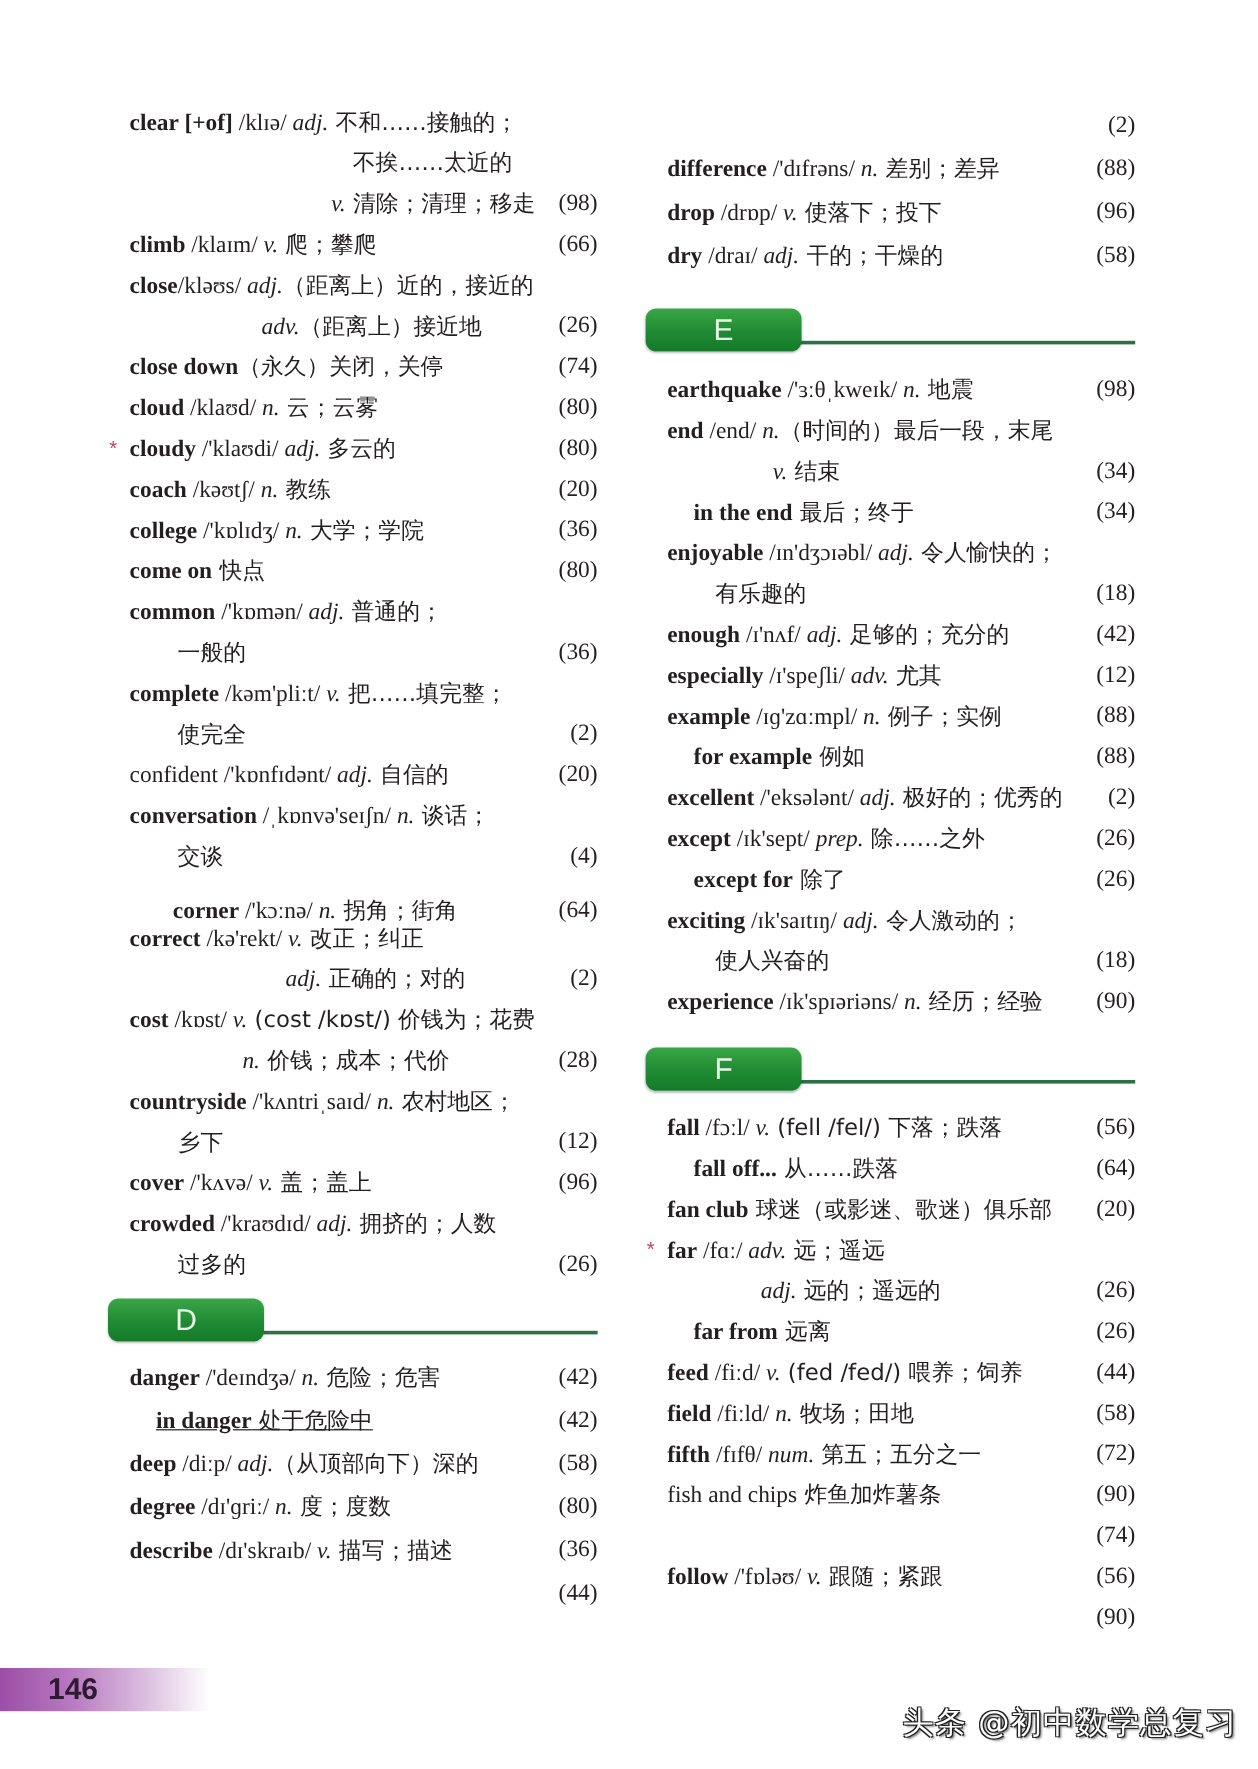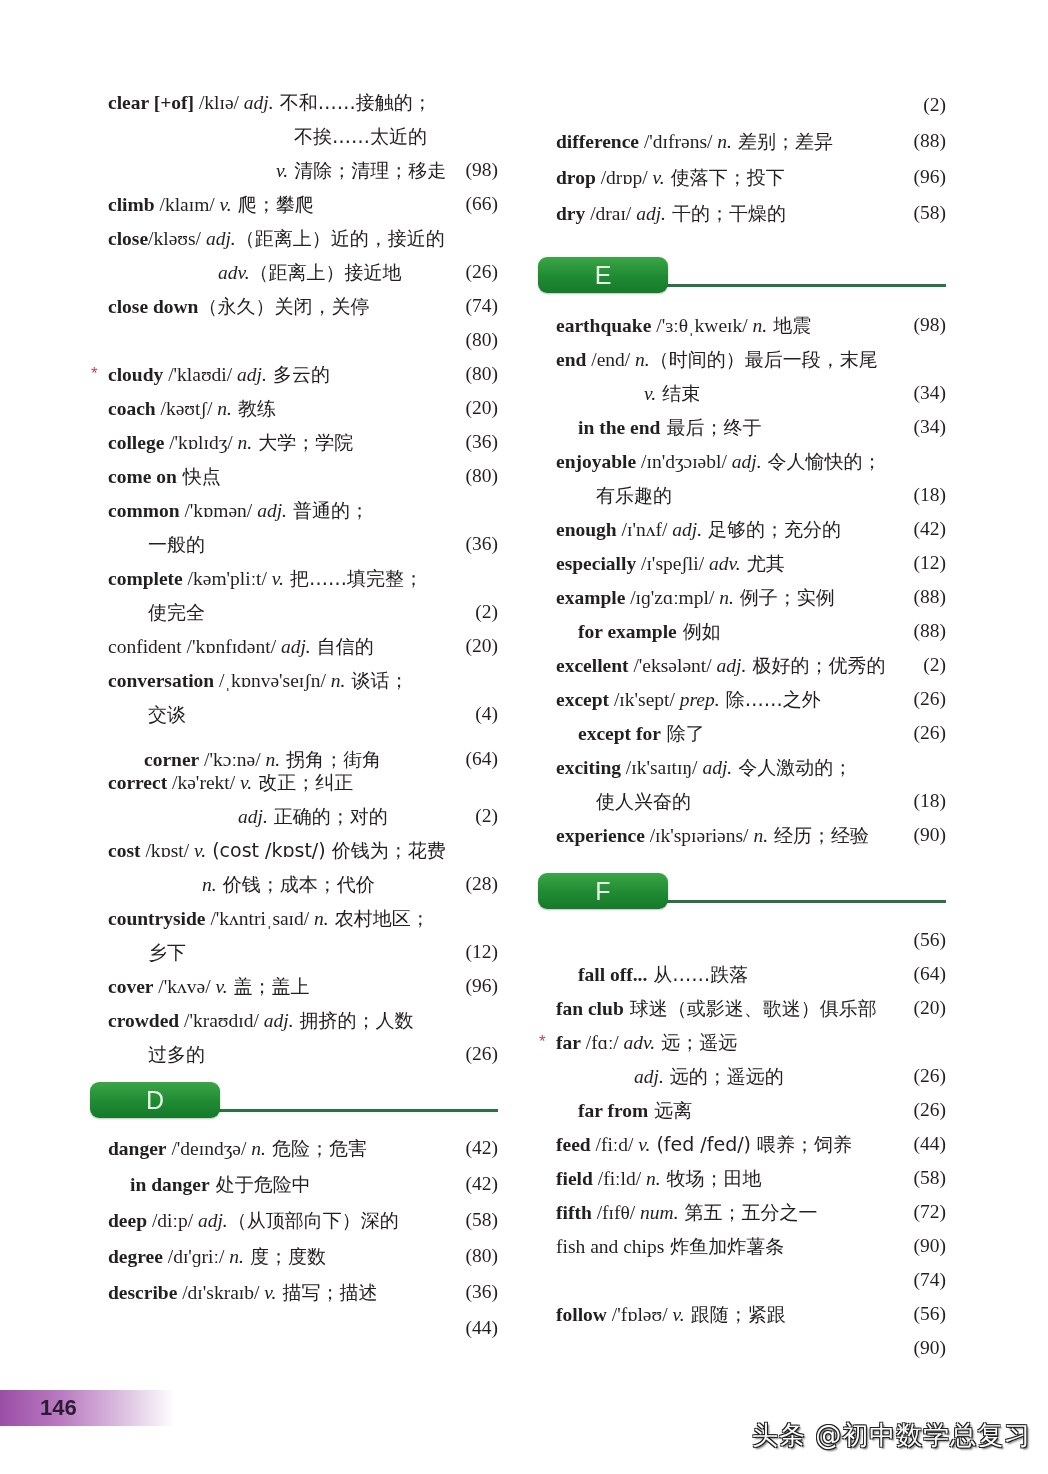--- a/index.html
+++ b/index.html
@@ -42,21 +42,21 @@
     .sec .rule {
       position: absolute; left: 126px; right: 0; top: 27px; height: 3px;
       background: #2f6f45;
     }
     .pagebar {
       position: absolute; left: 0; top: 1390px; width: 175px; height: 36px;
       background: linear-gradient(to right, #9b4ea6 0%, #b97bc1 35%, #dcc0e0 70%, rgba(255,255,255,0) 100%);
     }
     .pagebar .num {
       position: absolute; left: 40px; top: 0; line-height: 36px;
-      font-family: "Liberation Sans", sans-serif; font-weight: bold; font-size: 22px;
+      font-family: "Liberation Sans", sans-serif; font-weight: bold; font-size: 25px;
       color: #2e1a33;
     }
     .watermark {
       position: absolute; left: 752px; top: 1418px; font-size: 26px;
       font-family: "DejaVu Sans", sans-serif; color: #ffffff;
       text-shadow: 1px 1px 0 #222, -1px -1px 0 #222, 1px -1px 0 #222, -1px 1px 0 #222, 2px 2px 2px rgba(0,0,0,0.6);
       letter-spacing: 1px;
     }
   </style>
 </head>
@@ -85,20 +85,21 @@
     </div>
     <div class="line" style="top: 255px;">
       <span class="txt" style="left: 110px;"><span class="pos">adv.</span><span class="zh">（距离上）接近地</span></span>
       <span class="pg">(26)</span>
     </div>
     <div class="line" style="top: 289px;">
       <span class="txt" style="left: 0px;"><span class="hw">close down</span><span class="zh">（永久）关闭，关停</span></span>
       <span class="pg">(74)</span>
     </div>
     <div class="line" style="top: 323px;">
+      <span class="txt" style="left: 0px;"><span class="hw">cloud</span><span> /klaʊd/ </span><span class="pos">n.</span><span class="zh"> 云；云雾</span></span>
       <span class="pg">(80)</span>
     </div>
     <div class="line" style="top: 357px;">
       <span class="star">*</span>
       <span class="txt" style="left: 0px;"><span class="hw">cloudy</span><span> /'klaʊdi/ </span><span class="pos">adj.</span><span class="zh"> 多云的</span></span>
       <span class="pg">(80)</span>
     </div>
     <div class="line" style="top: 391px; text-align: center;">
       <span class="txt" style="left: 0px;"><span class="hw">coach</span><span> /kəʊtʃ/ </span><span class="pos">n.</span><span class="zh"> 教练</span></span>
       <span class="pg">(20)</span>
@@ -182,21 +183,21 @@
     <div class="sec" style="top: 1082px; left: -18px; width: 408px;">
       <div class="rule"></div>
       <div class="tab"></div>
       <div class="letter">D</div>
     </div>
     <div class="line" style="top: 1131px;">
       <span class="txt" style="left: 0px;"><span class="hw">danger</span><span> /'deɪndʒə/ </span><span class="pos">n.</span><span class="zh"> 危险；危害</span></span>
       <span class="pg">(42)</span>
     </div>
     <div class="line" style="top: 1167px;">
-      <span class="txt" style="left: 22px;"><span class="hw">in danger</span><span class="zh"> 处于危险中</span></span>
+      <span class="txt" style="left: 22px; text-decoration: underline;"><span class="hw">in danger</span><span class="zh"> 处于危险中</span></span>
       <span class="pg">(42)</span>
     </div>
     <div class="line" style="top: 1203px;">
       <span class="txt" style="left: 0px;"><span class="hw">deep</span><span> /diːp/ </span><span class="pos">adj.</span><span class="zh">（从顶部向下）深的</span></span>
       <span class="pg">(58)</span>
     </div>
     <div class="line" style="top: 1239px;">
       <span class="txt" style="left: 0px;"><span class="hw">degree</span><span> /dɪ'ɡriː/ </span><span class="pos">n.</span><span class="zh"> 度；度数</span></span>
       <span class="pg">(80)</span>
     </div>
@@ -293,20 +294,21 @@
     <div class="line" style="top: 818px;">
       <span class="txt" style="left: 0px;"><span class="hw">experience</span><span> /ɪk'spɪəriəns/ </span><span class="pos">n.</span><span class="zh"> 经历；经验</span></span>
       <span class="pg">(90)</span>
     </div>
     <div class="sec" style="top: 873px; left: -18px; width: 408px;">
       <div class="rule"></div>
       <div class="tab"></div>
       <div class="letter">F</div>
     </div>
     <div class="line" style="top: 923px;">
+      <span class="txt" style="left: 0px;"><span class="hw">fall</span><span> /fɔːl/ </span><span class="pos">v.</span><span class="zh"> (fell /fel/) 下落；跌落</span></span>
       <span class="pg">(56)</span>
     </div>
     <div class="line" style="top: 957px;">
       <span class="txt" style="left: 22px;"><span class="hw">fall off...</span><span class="zh"> 从……跌落</span></span>
       <span class="pg">(64)</span>
     </div>
     <div class="line" style="top: 991px;">
       <span class="txt" style="left: 0px;"><span class="hw">fan club</span><span class="zh"> 球迷（或影迷、歌迷）俱乐部</span></span>
       <span class="pg">(20)</span>
     </div>

